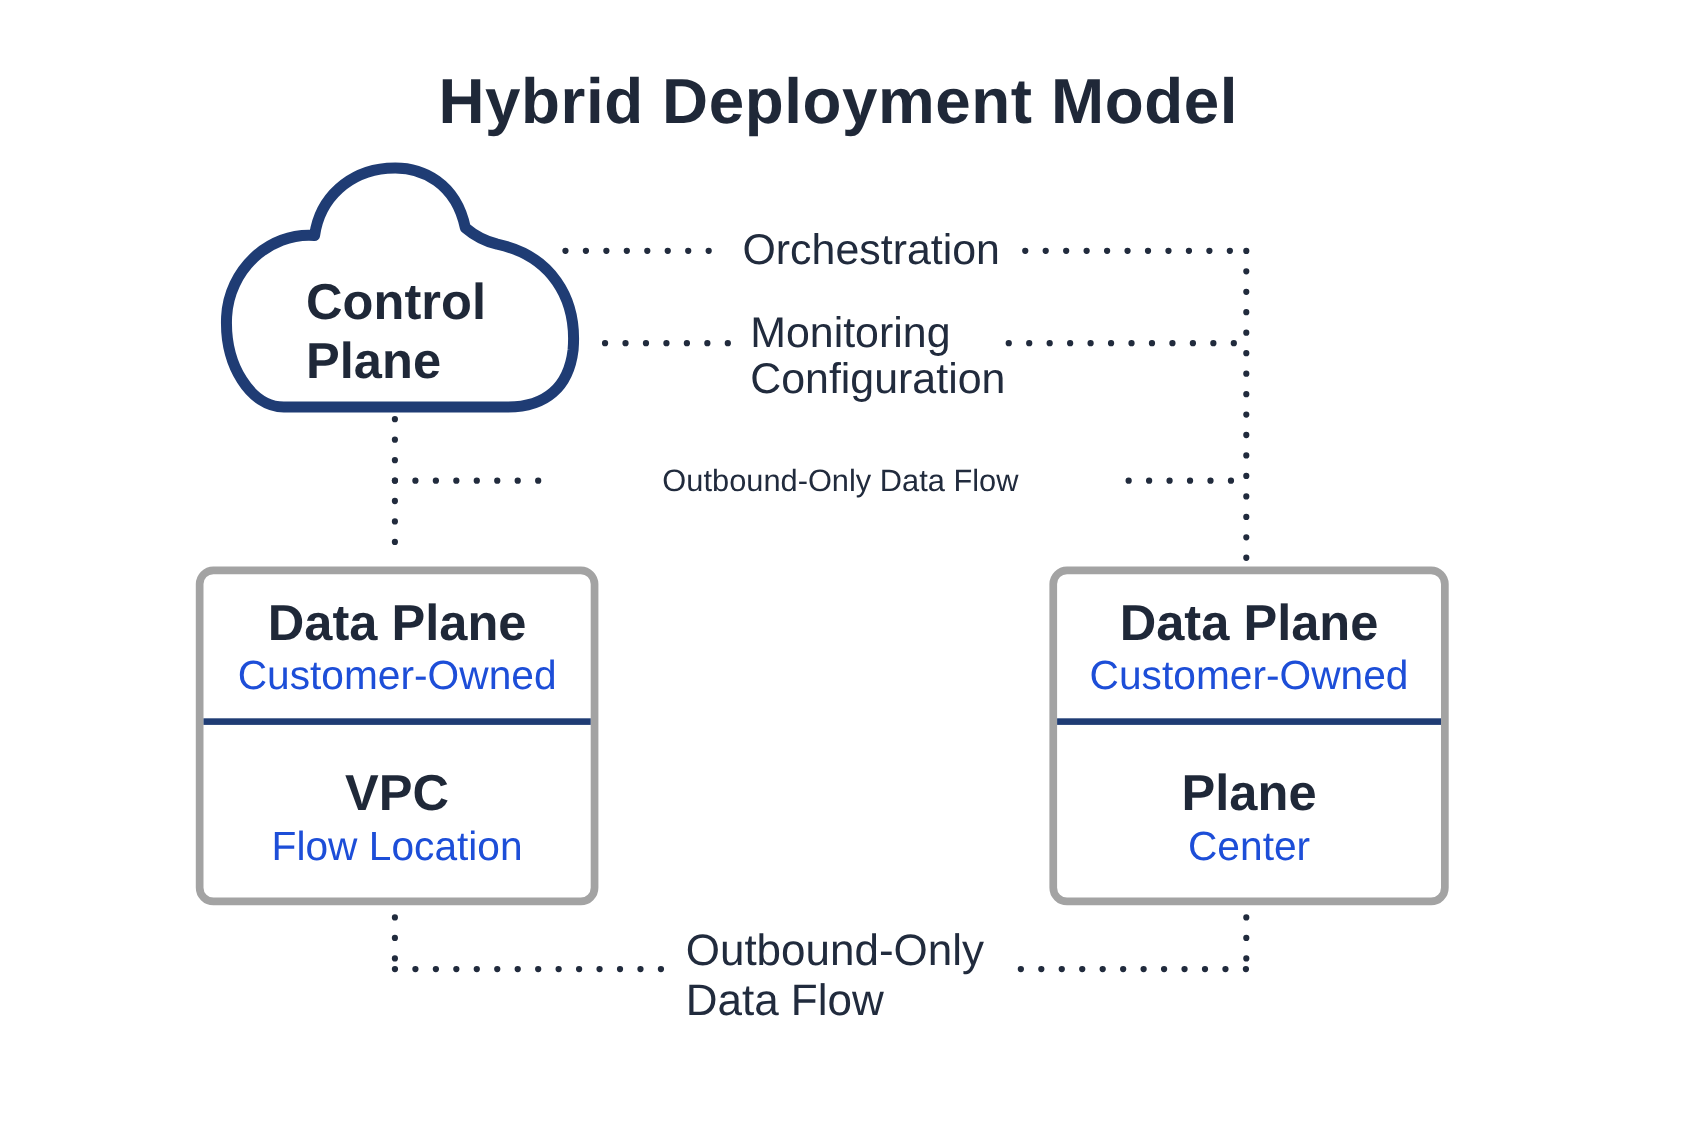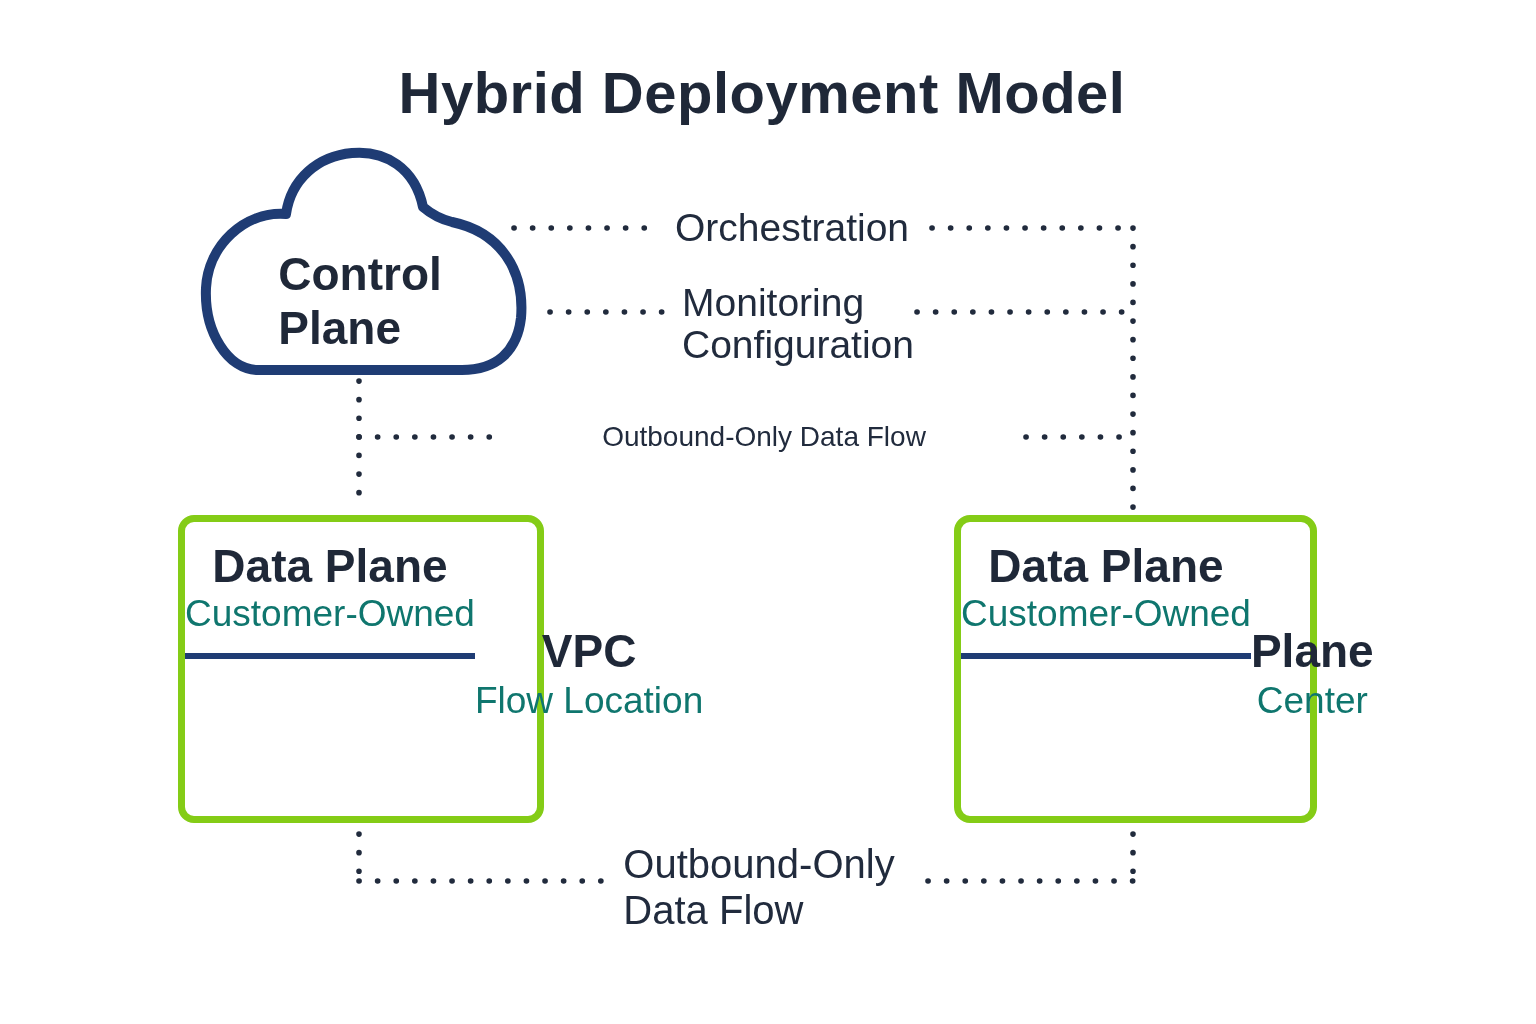--- a/index.html
+++ b/index.html
@@ -46,38 +46,38 @@
   .conn-label{font-size:39px;line-height:46px;color:#212b3d;}
   .lbl-orchestration{top:205px;left:792px;}
   .lbl-monitoring{top:282px;left:798px;line-height:42px;}
   .lbl-outbound-top{top:414px;left:764px;font-size:28px;}
   .lbl-outbound-bottom{top:841px;left:759px;font-size:40px;line-height:46px;}
 
   .dbox{
     position:absolute;
     top:515px;height:308px;
     box-sizing:border-box;
-    border:7px solid #84cc16;
+    border:7px solid #a3a3a3;
     border-radius:16px;
     background:#ffffff;
-    display:flex;flex-direction:row;
+    display:flex;flex-direction:column;
   }
   .dbox-left{left:178px;width:366px;}
   .dbox-right{left:954px;width:363px;}
   .dbox .sec1{
     height:137px;box-sizing:border-box;
     border-bottom:6px solid #1f3c74;
     display:flex;flex-direction:column;align-items:center;justify-content:center;gap:2px;
   }
   .dbox .sec2{
     flex:1;padding-top:10px;
     display:flex;flex-direction:column;align-items:center;justify-content:center;gap:4px;
   }
   .box-title{font-size:46px;font-weight:700;line-height:50px;color:#1f2838;white-space:nowrap;}
-  .box-sub{font-size:37px;line-height:42px;color:#0f766e;white-space:nowrap;}
+  .box-sub{font-size:37px;line-height:42px;color:#1d4ed8;white-space:nowrap;}
 </style>
 </head>
 <body>
 
 <div class="canvas">
 
   <svg class="overlay" width="1536" height="1024" viewBox="0 0 1536 1024">
 
     <line class="dotline" x1="514" y1="228" x2="650" y2="228"></line>
     <line class="dotline" x1="932" y1="228" x2="1133" y2="228"></line>

